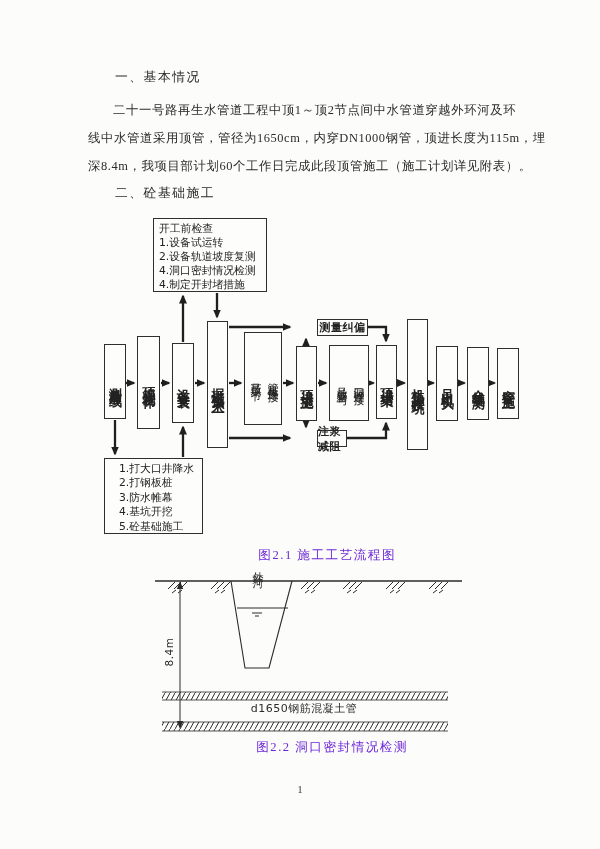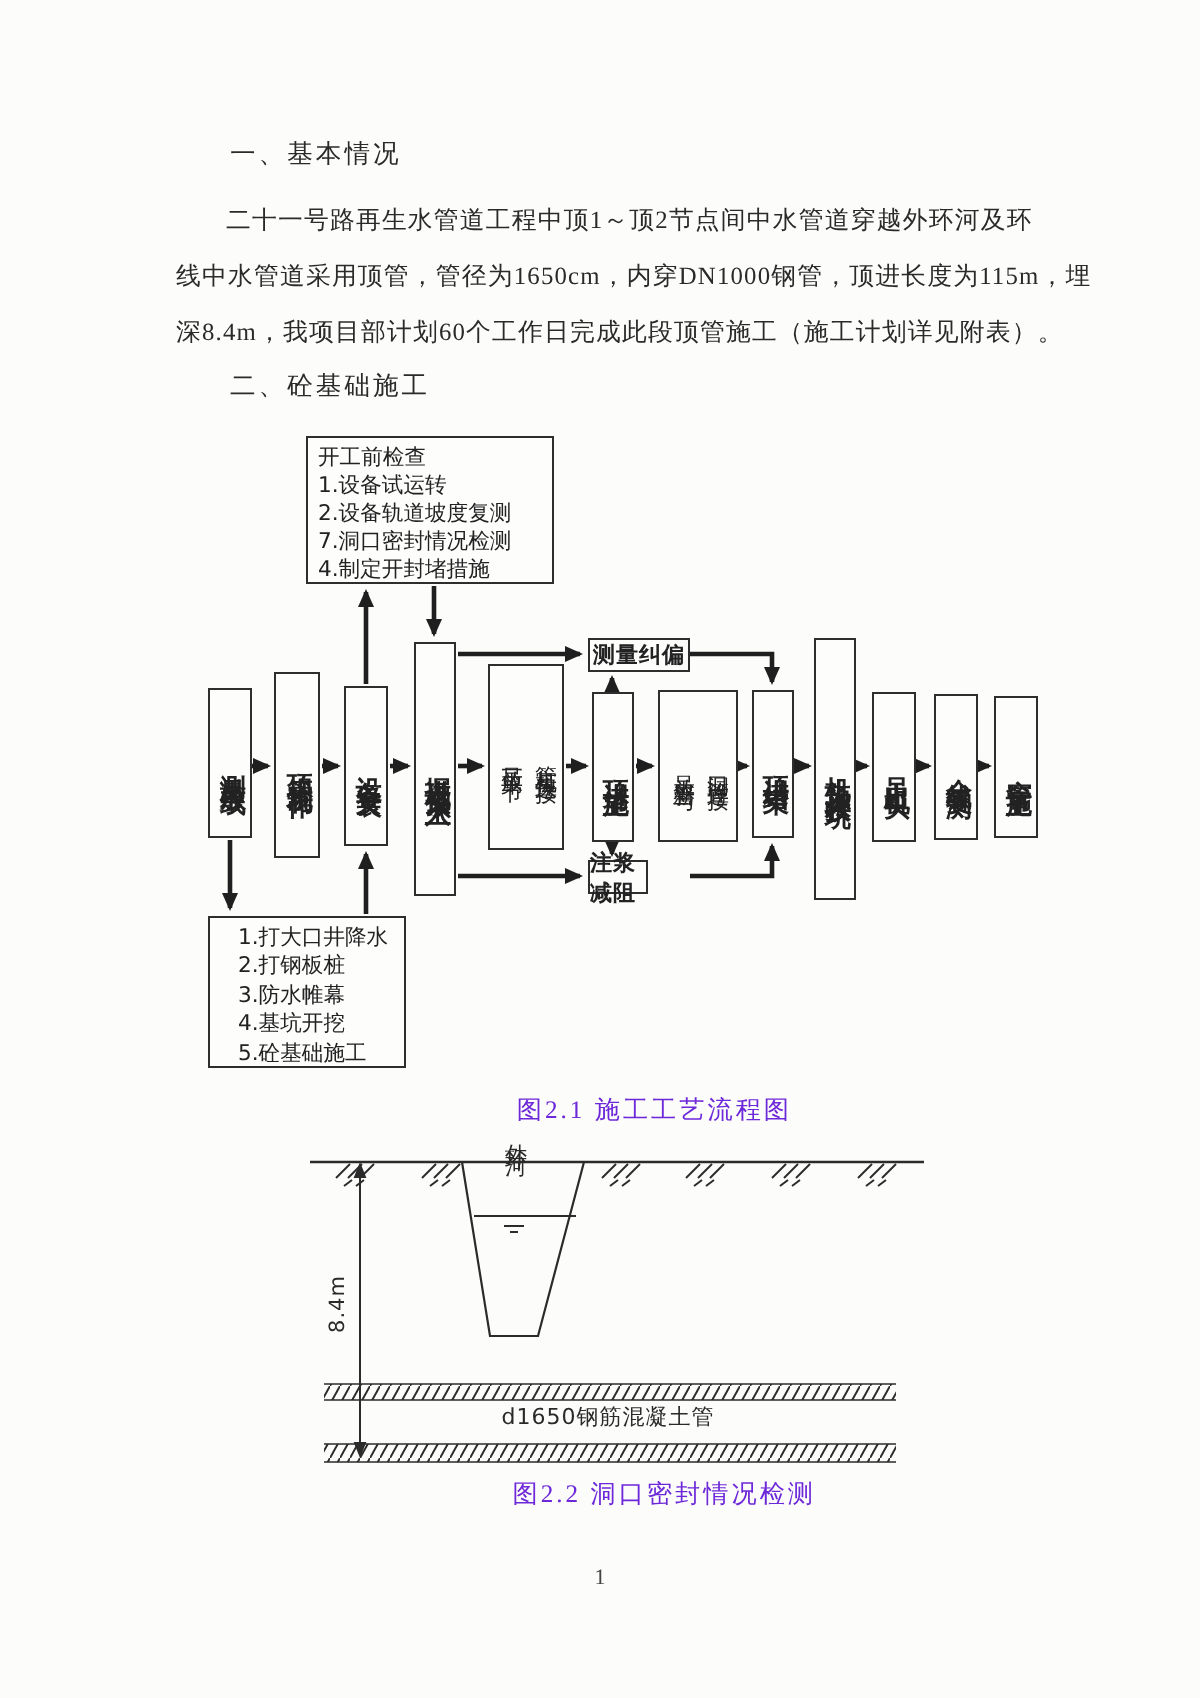--- a/index.html
+++ b/index.html
@@ -45,21 +45,21 @@
     writing-mode:vertical-rl;text-orientation:upright;
     font-size:11px;letter-spacing:1.5px;font-weight:normal;
   }
   .hbox{
     position:absolute;
     border:1.3px solid #2e2e2e;
     background:#fdfdfc;
     display:flex;align-items:center;justify-content:center;
     font-family:"DejaVu Sans","Liberation Sans",sans-serif;
     font-weight:600;font-size:11px;letter-spacing:0.5px;
-    color:#222;box-sizing:border-box;
+    color:#222;box-sizing:border-box;margin-left:23px;
   }
   .checklist{
     position:absolute;
     border:1.4px solid #2e2e2e;
     background:#fdfdfc;
     box-sizing:border-box;
     font-family:"DejaVu Sans","Liberation Sans",sans-serif;
     font-size:10.8px;color:#222;
     padding:3px 2px 0 5px;
     line-height:13.9px;
@@ -166,25 +166,25 @@
       <path d="M180,729 L176.8,721 L183.2,721 Z" fill="#2b2b2b" stroke="none"></path>
       <rect x="162" y="692" width="286" height="8" fill="url(#ph)" stroke="none"></rect>
       <line x1="162" y1="692" x2="448" y2="692" stroke-width="0.8"></line>
       <line x1="162" y1="700" x2="448" y2="700" stroke-width="0.8"></line>
       <rect x="162" y="722" width="286" height="9" fill="url(#ph)" stroke="none"></rect>
       <line x1="162" y1="722" x2="448" y2="722" stroke-width="0.8"></line>
       <line x1="162" y1="731" x2="448" y2="731" stroke-width="0.8"></line>
     </g>
   </svg>
 
-  <div class="checklist" style="left:153px;top:218px;width:124px;height:74px;">
+  <div class="checklist" style="left:153px;top:218px;width:114px;height:74px;">
     <div>开工前检查</div>
     <div>1.设备试运转</div>
     <div>2.设备轨道坡度复测</div>
-    <div>7.洞口密封情况检测</div>
+    <div>4.洞口密封情况检测</div>
     <div>4.制定开封堵措施</div>
   </div>
 
   <div class="checklist wide" style="left:104px;top:458px;width:99px;height:76px;padding-left:14px;">
     <div>1.打大口井降水</div>
     <div>2.打钢板桩</div>
     <div>3.防水帷幕</div>
     <div>4.基坑开挖</div>
     <div>5.砼基础施工</div>
   </div>

